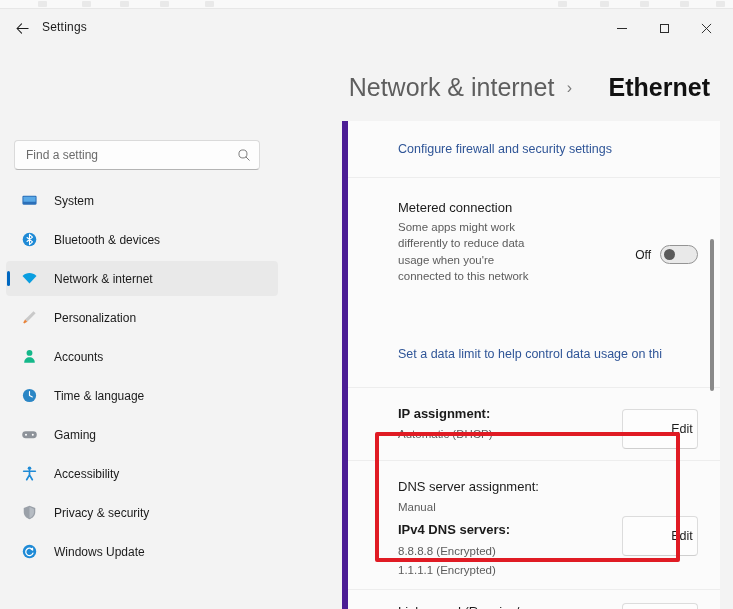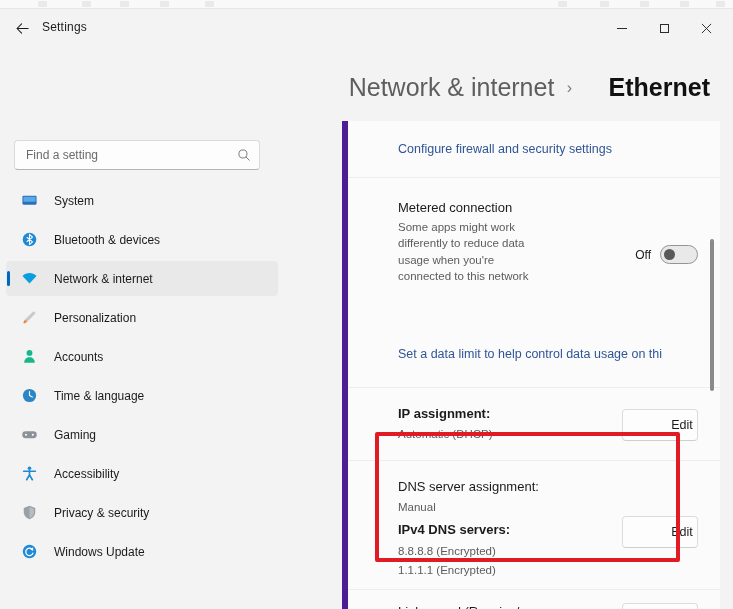--- a/index.html
+++ b/index.html
@@ -138,21 +138,21 @@
     background: #5a5a5a;
   }
 
   .btn {
     background: #fdfdfd;
     border: 1px solid #dcdcdc;
     border-bottom-color: #cfcfcf;
     border-radius: 4px;
     font-family: "Liberation Sans", sans-serif;
     font-size: 12.5px; color: #1b1b1b;
-    height: 32px; min-width: 76px;
+    height: 40px; min-width: 76px;
     display: flex; align-items: center; justify-content: center; padding-left: 44px;
   }
 
   .highlight {
     position: absolute;
     border: 4px solid #e01b24;
     border-radius: 2px;
     pointer-events: none;
   }
 

